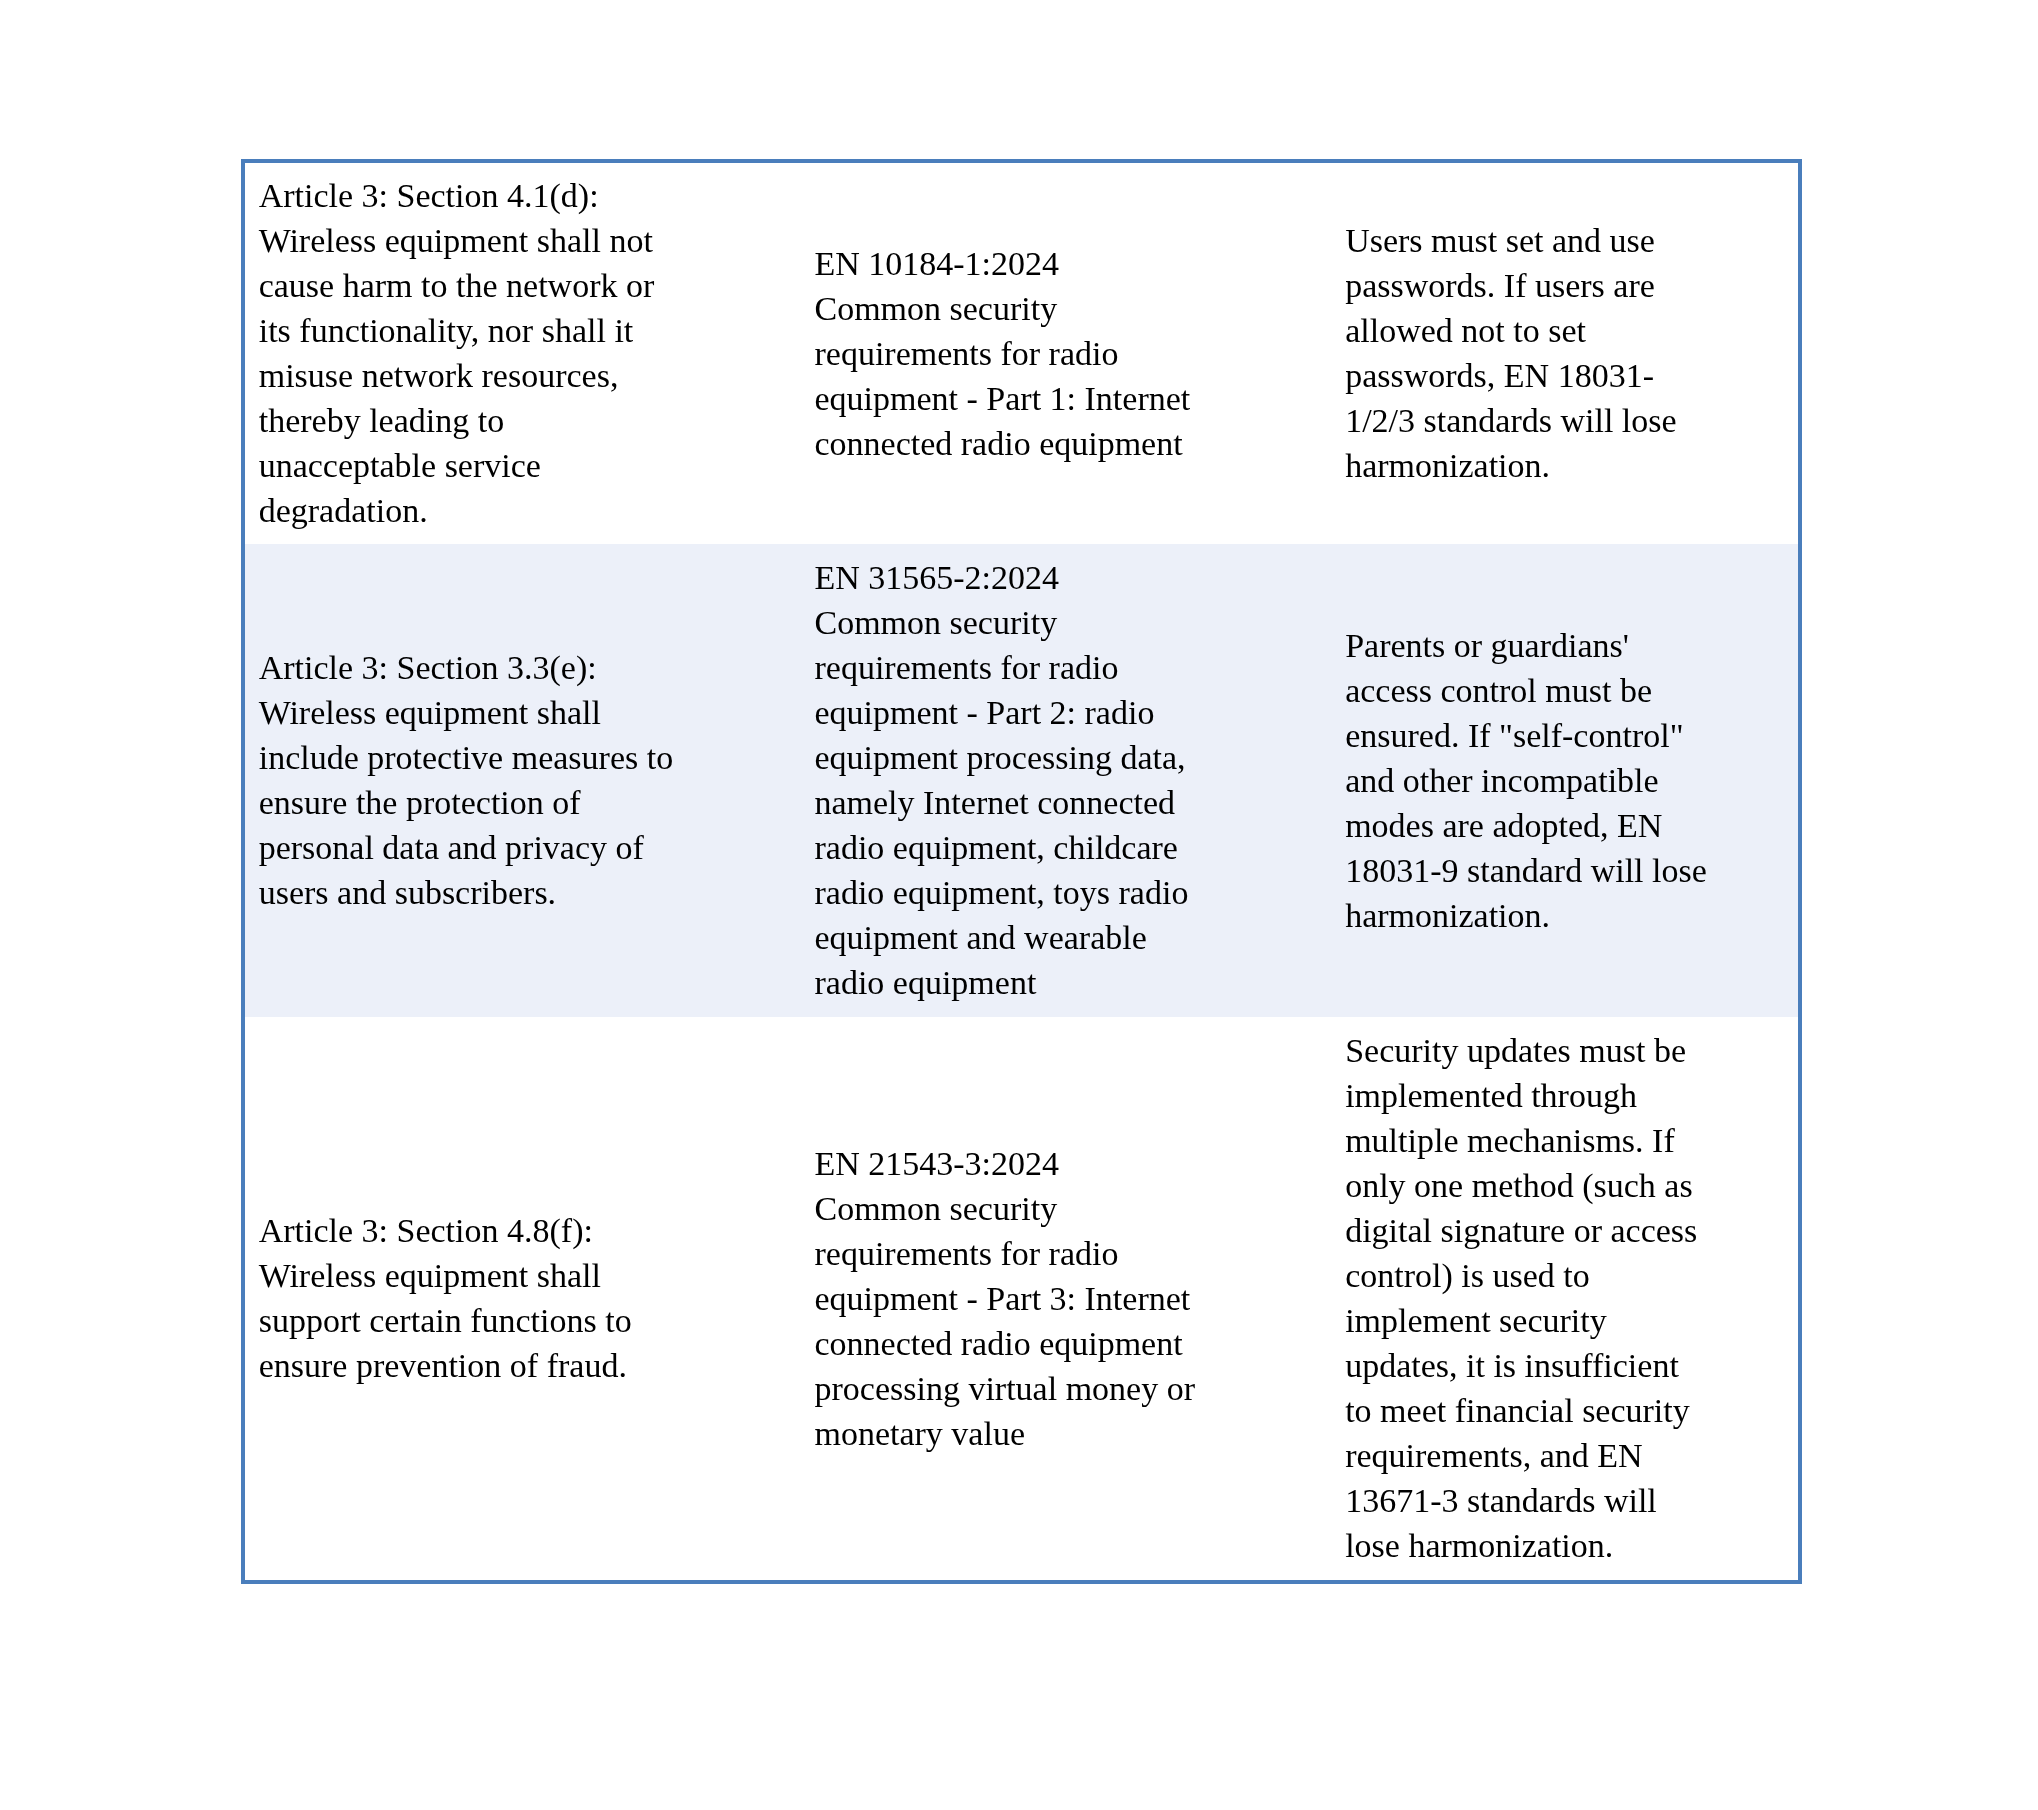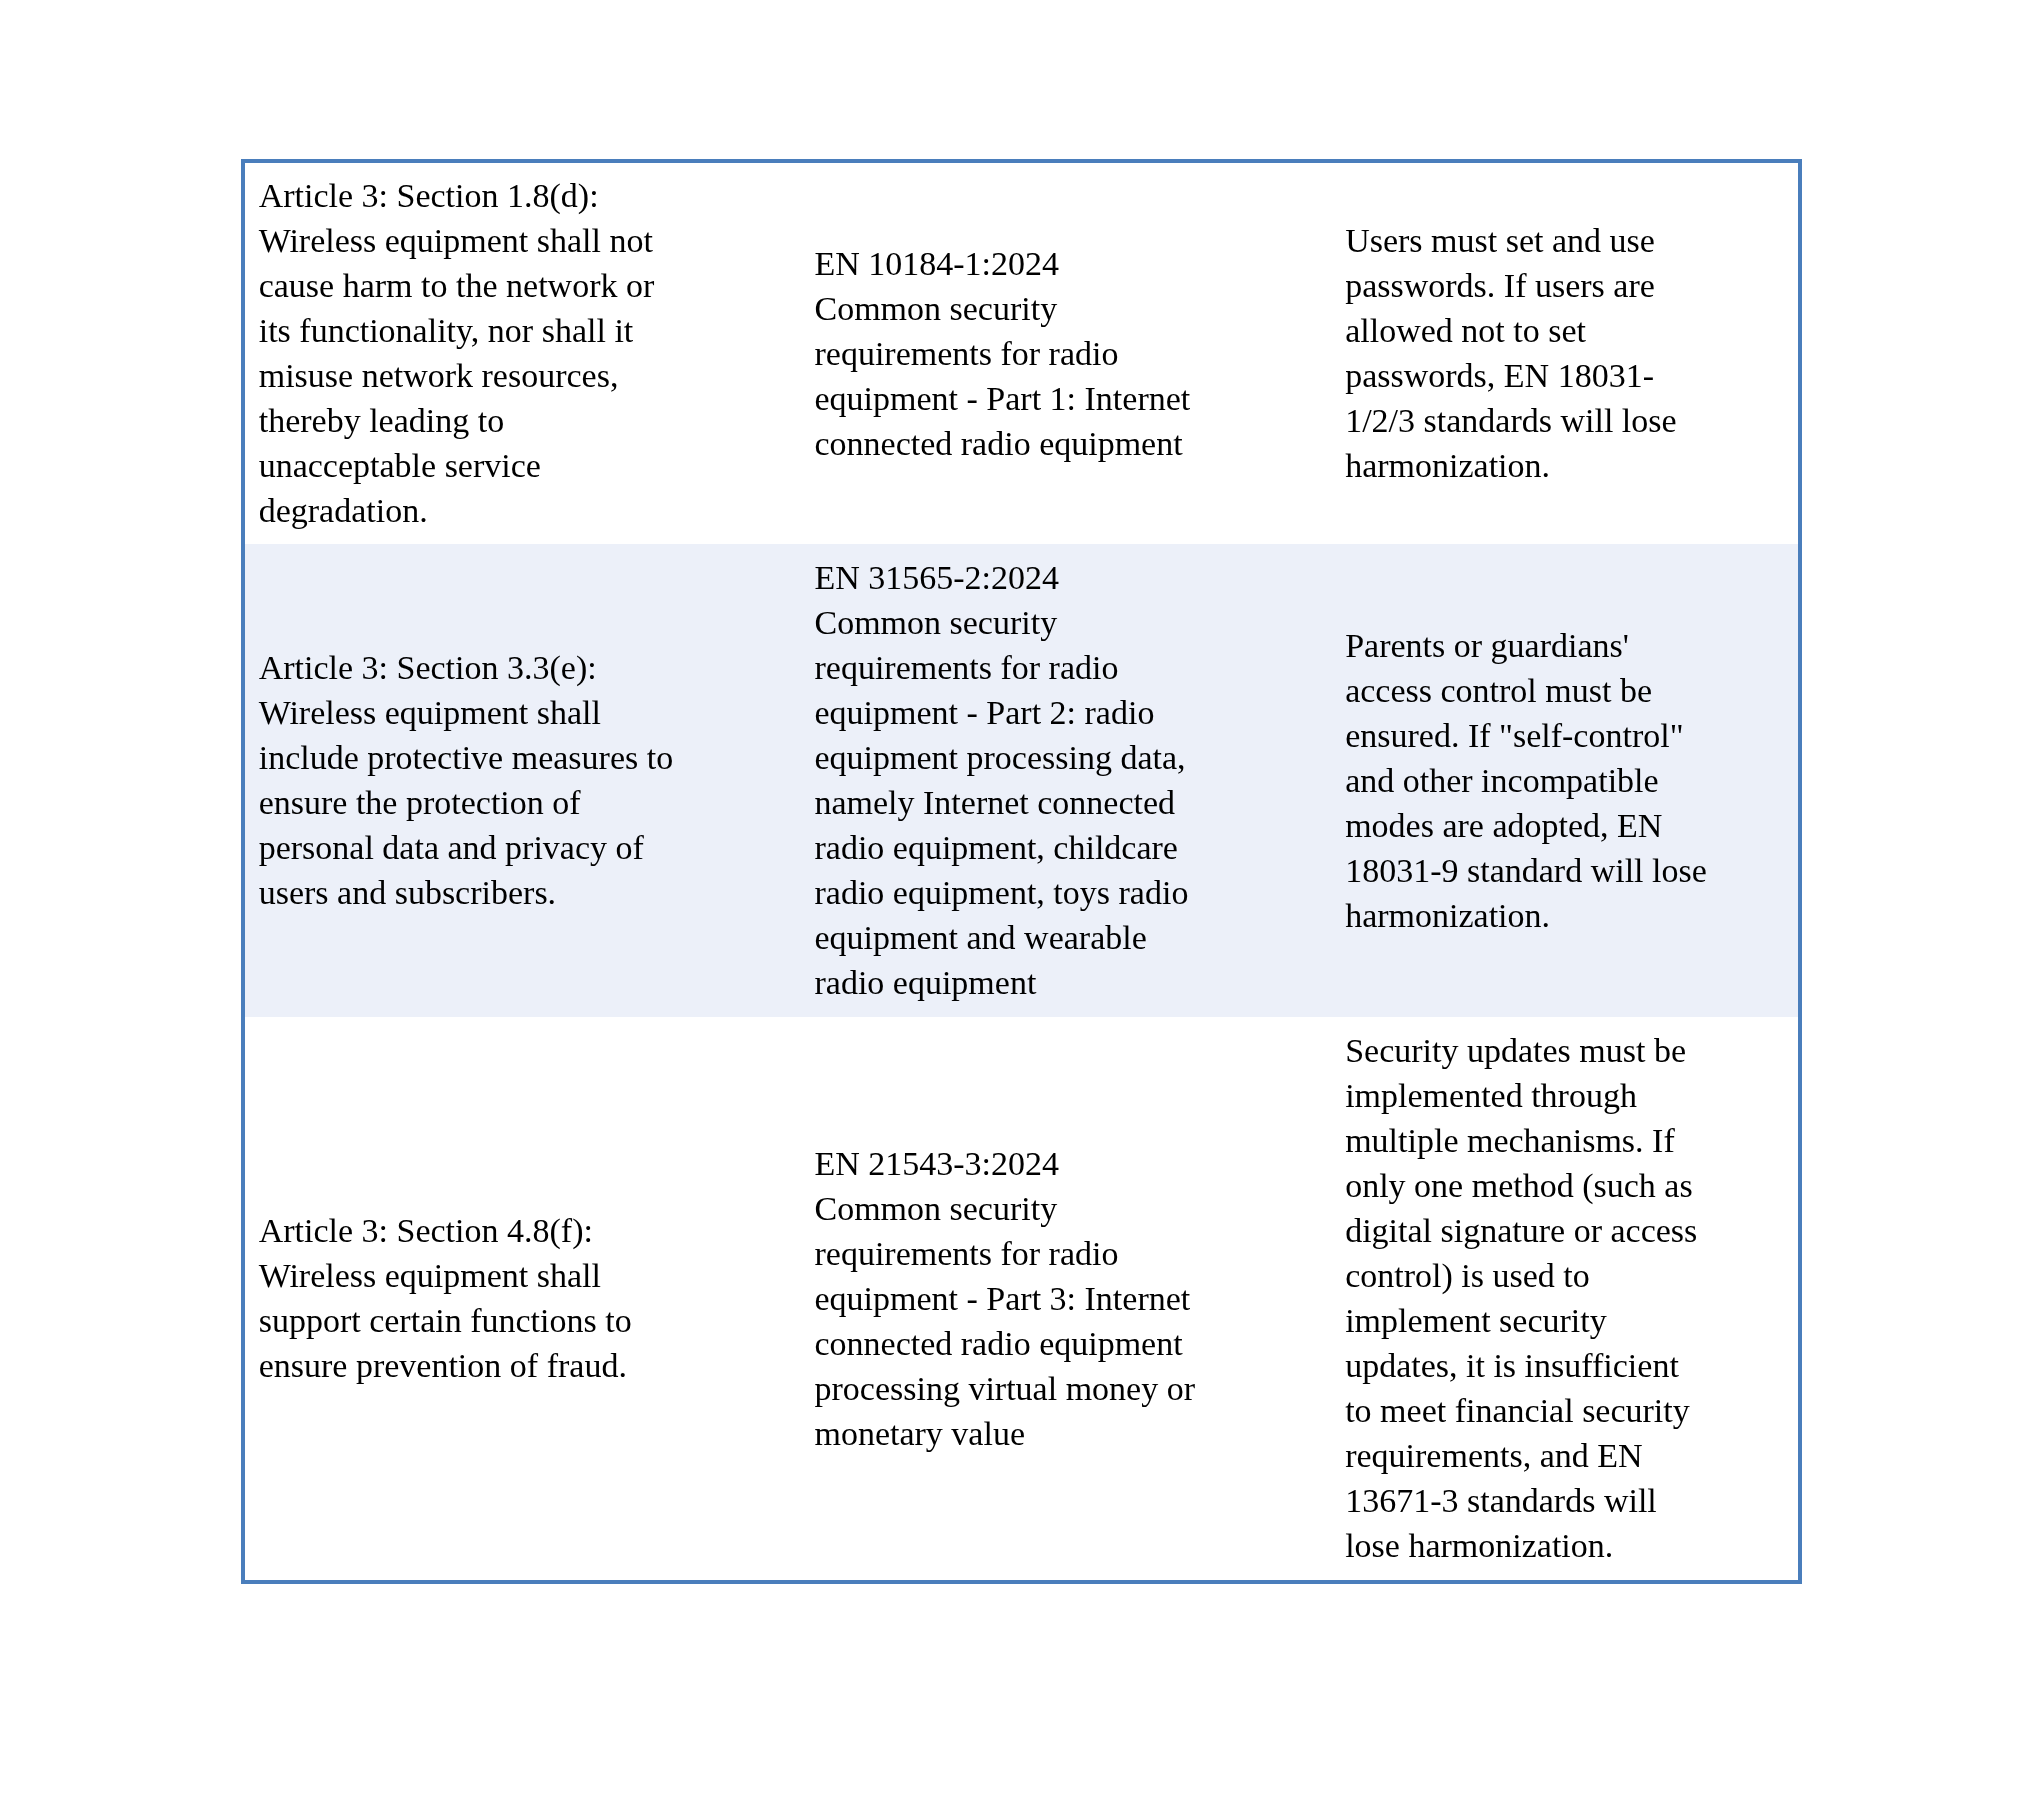--- a/index.html
+++ b/index.html
@@ -57,21 +57,21 @@
 
 <div class="doc-page">
   <table class="red-table">
     <colgroup>
       <col class="c1">
         <col class="c2">
         <col class="c3">
     </colgroup>
     <tbody>
     <tr class="body-row row-1">
-      <td>Article 3: Section 1.8(d):
+      <td>Article 3: Section 4.1(d):
 Wireless equipment shall not
 cause harm to the network or
 its functionality, nor shall it
 misuse network resources,
 thereby leading to
 unacceptable service
 degradation.</td>
       <td>EN 10184-1:2024
 Common security
 requirements for radio

